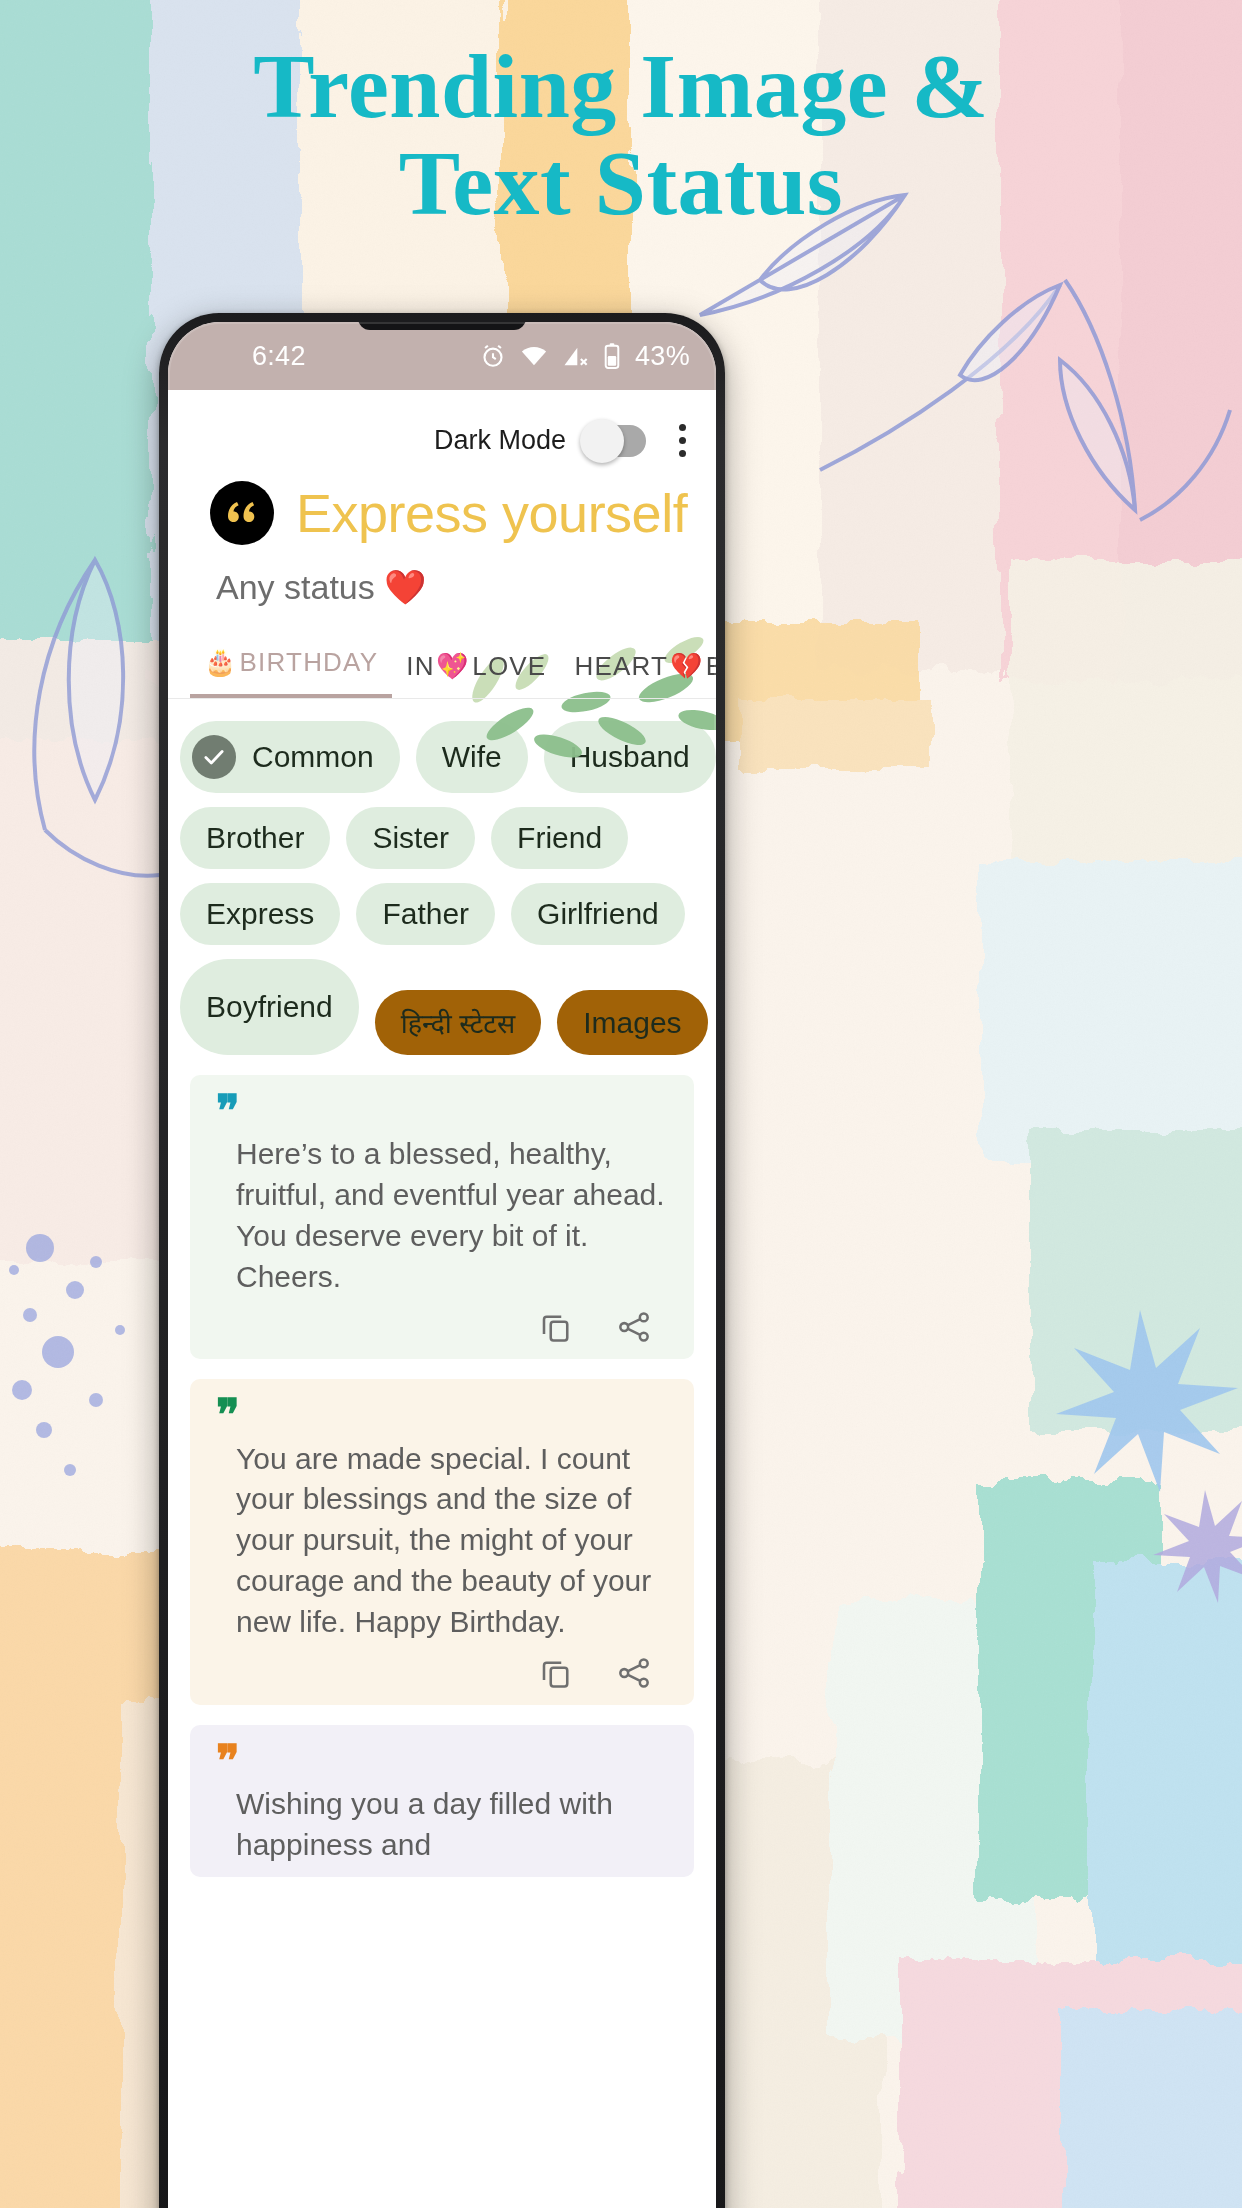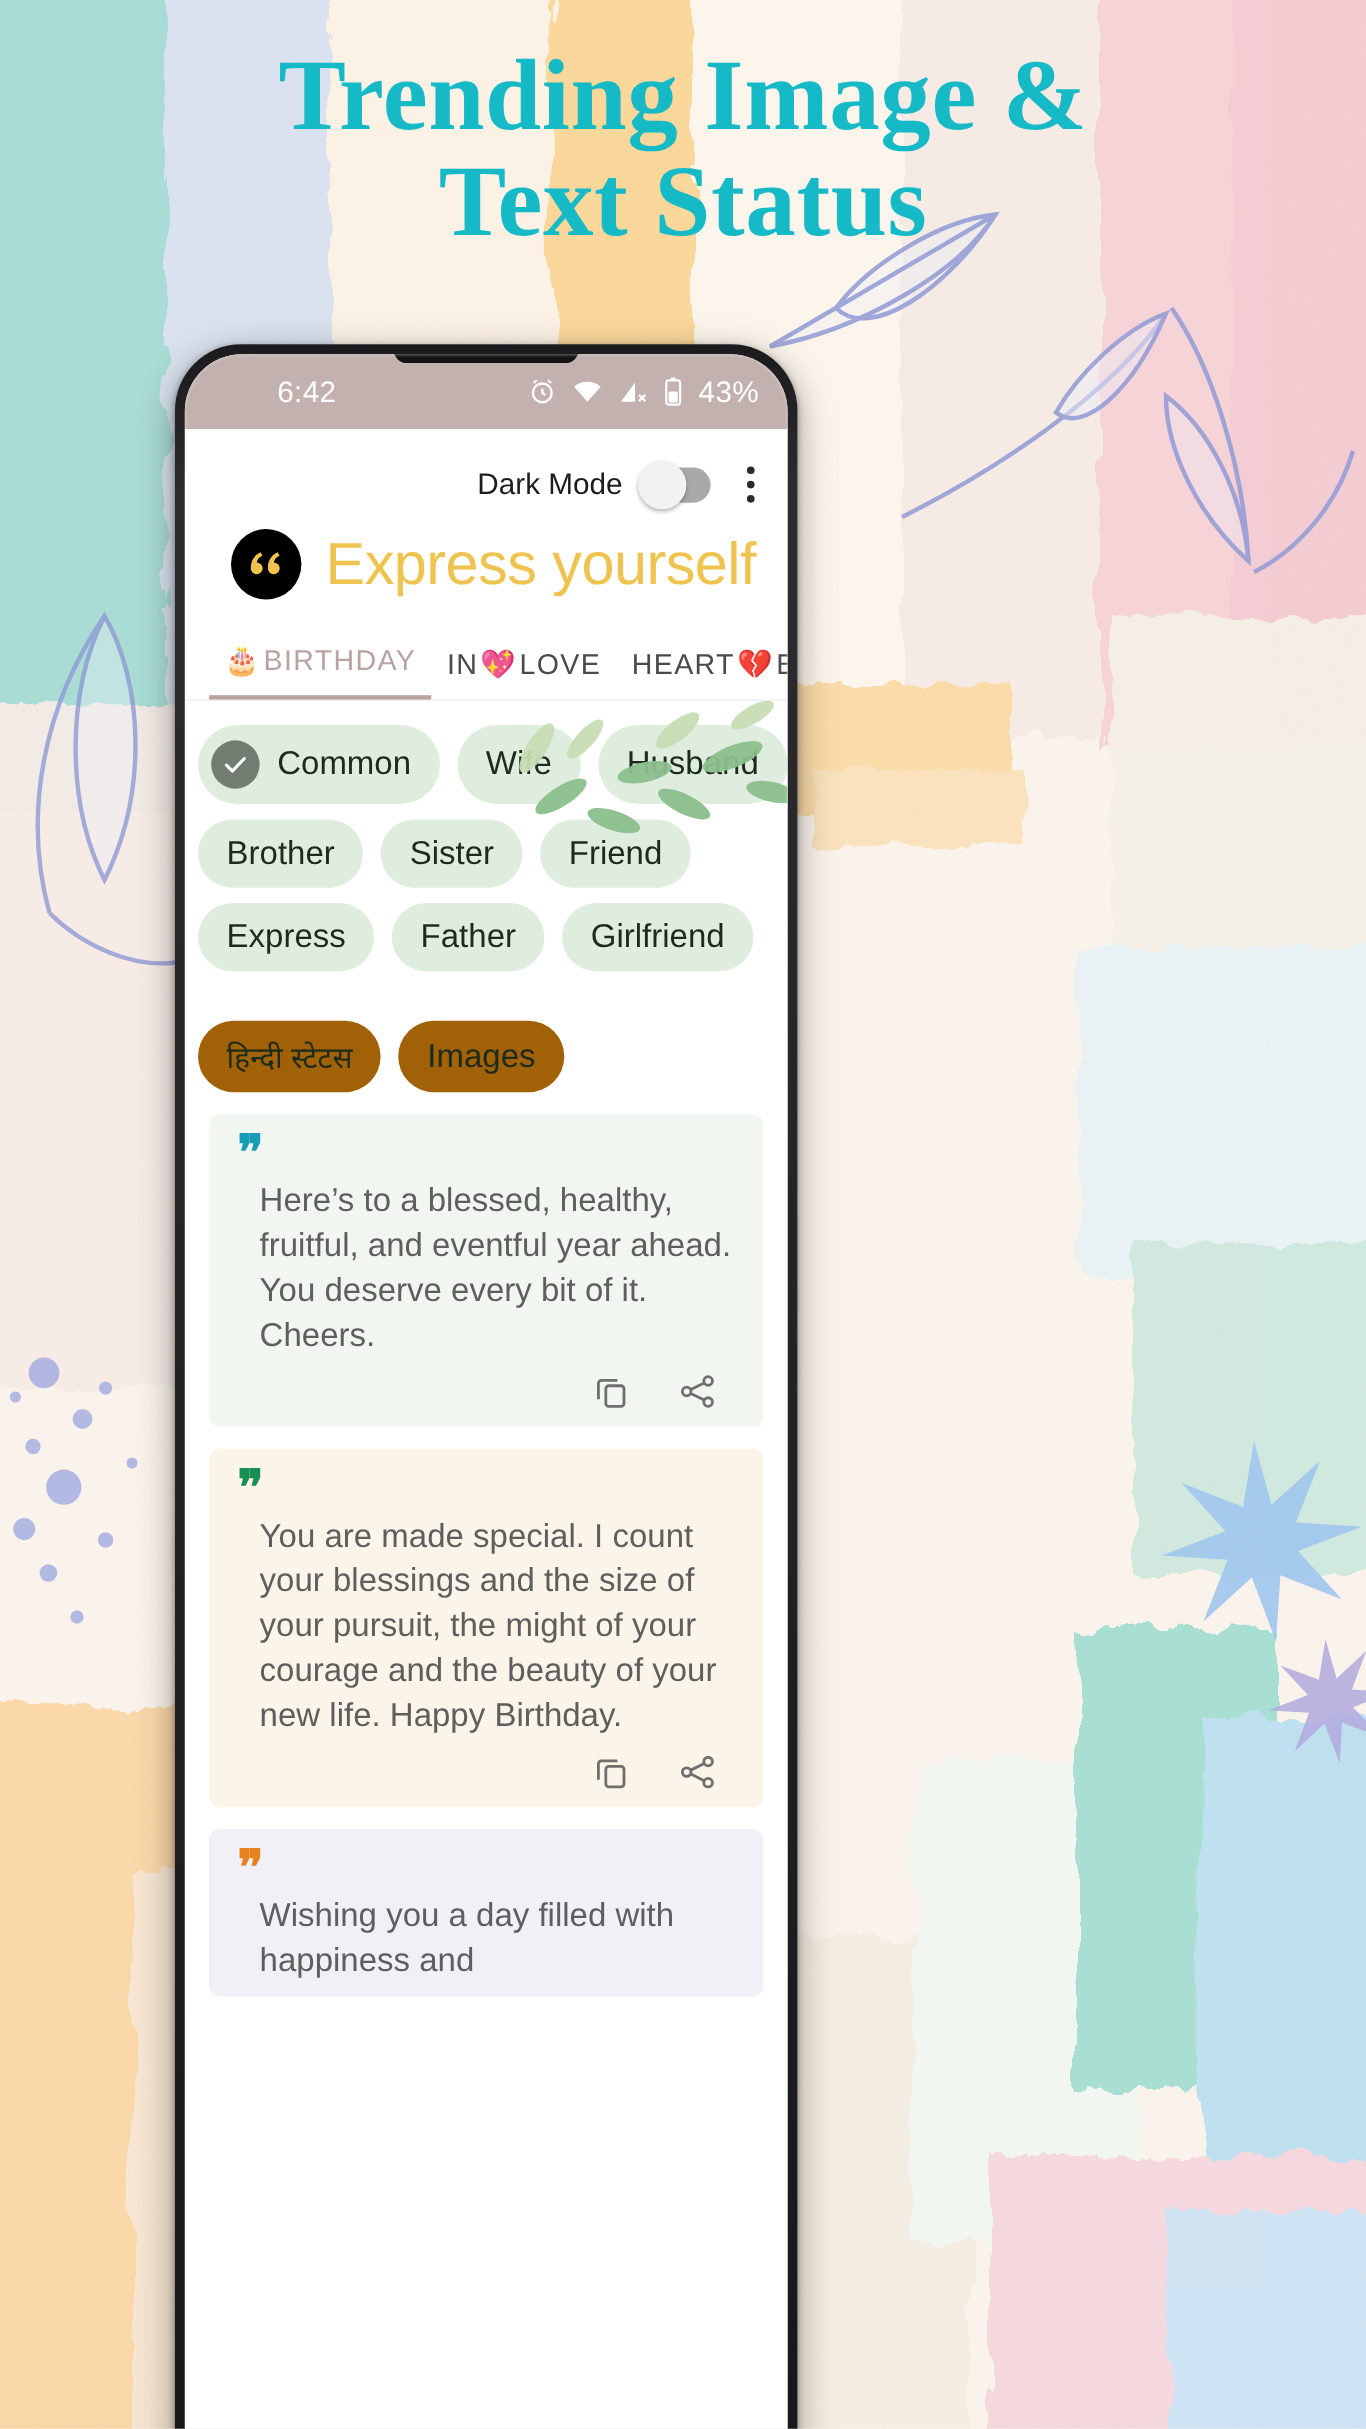--- a/index.html
+++ b/index.html
@@ -341,20 +341,21 @@
 
       <div class="brand">
         <span class="logo">
           <svg width="42" height="42" viewBox="0 0 42 42">
             <path d="M7 24c0-7 4-12 9-14l1.6 3.2C14.4 14.6 12.5 17 12.5 19.6c3.1 0 5.3 2.2 5.3 5.1 0 3-2.3 5.3-5.4 5.3C9 30 7 27.6 7 24z" fill="#f0c24f"></path>
             <path d="M22.5 24c0-7 4-12 9-14l1.6 3.2c-3.2 1.4-5.1 3.8-5.1 6.4 3.1 0 5.3 2.2 5.3 5.1 0 3-2.3 5.3-5.4 5.3-3.4 0-5.4-2.4-5.4-6z" fill="#f0c24f"></path>
           </svg>
         </span>
         <span class="brand-title">Express yourself</span>
       </div>
+      <div class="subline">Any status ❤️</div>
 
       <div class="tabs">
         <span class="tab active">
           <span class="emo">🎂</span>
           <span>BIRTHDAY</span>
         </span>
         <span class="tab">
           <span>IN</span>
           <span class="emo">💖</span>
           <span>LOVE</span>
@@ -391,20 +392,23 @@
             <span>Friend</span>
           </span>
         <span class="chip">
             <span>Express</span>
           </span>
         <span class="chip">
             <span>Father</span>
           </span>
         <span class="chip">
             <span>Girlfriend</span>
+          </span>
+        <span class="chip">
+            <span>Boyfriend</span>
           </span>
         <span class="chip pink">
             <span class="hi">हिन्दी स्टेटस</span>
           </span>
         <span class="chip pink">
             <span>Images</span>
           </span>
       </div>
 
       <div class="cards">

